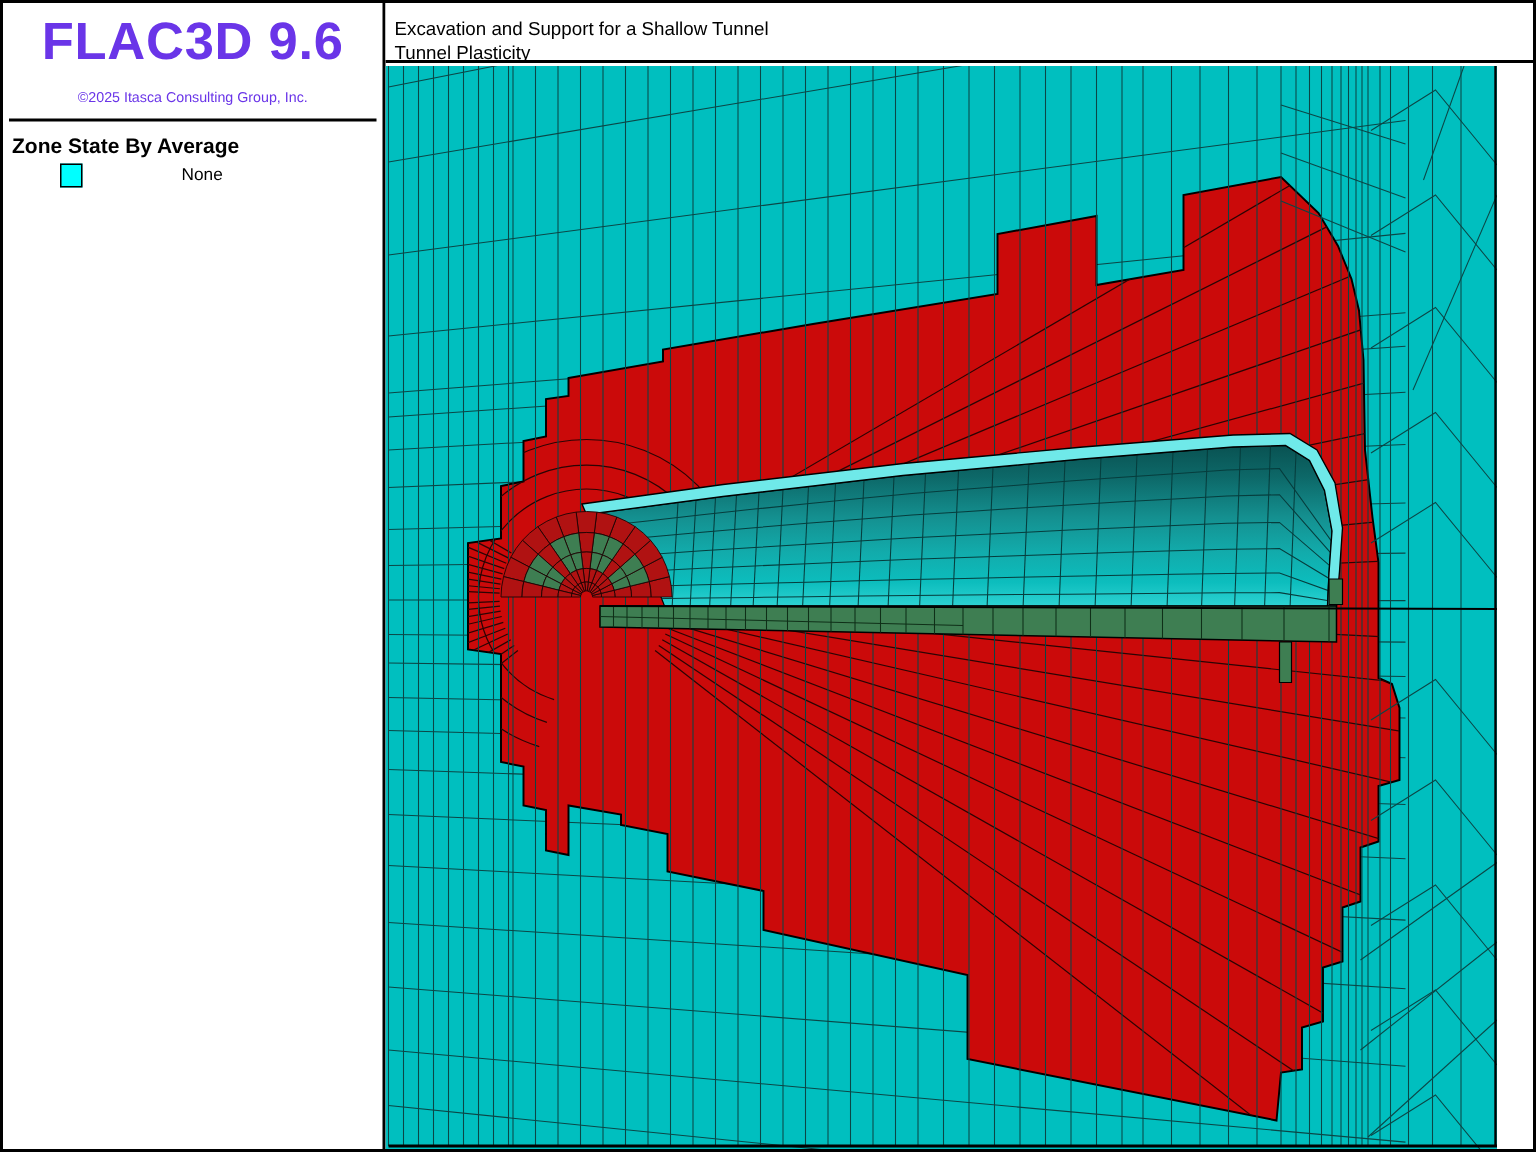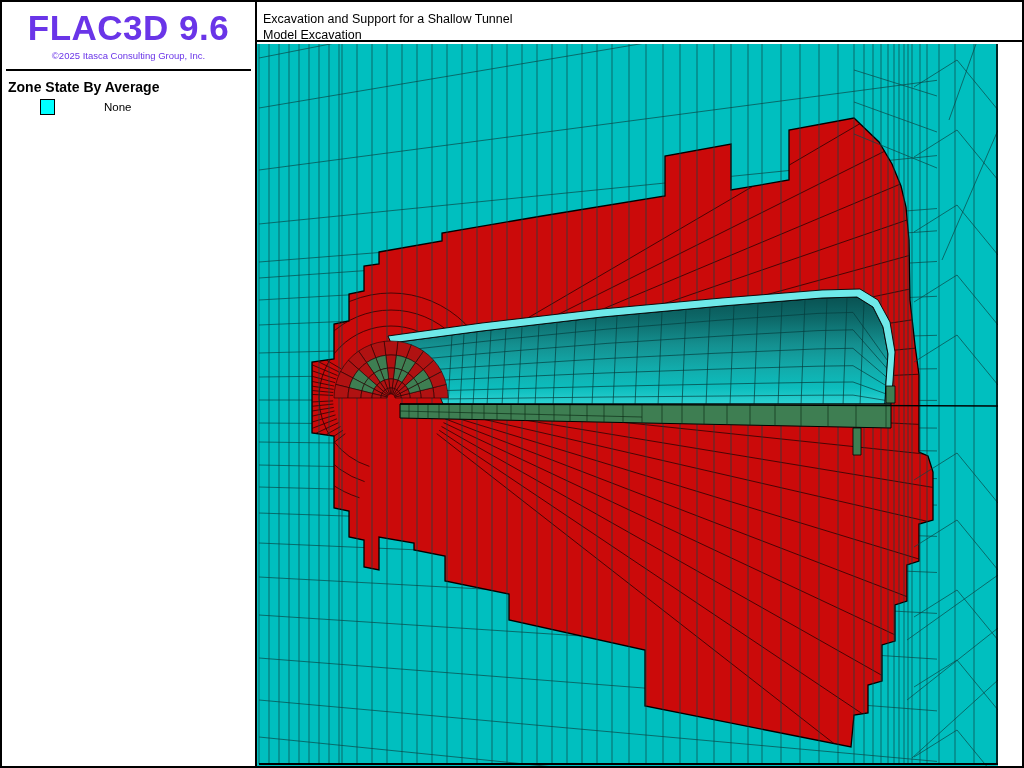--- a/index.html
+++ b/index.html
@@ -2,27 +2,27 @@
 <html><head>
 <meta charset="utf-8">
 <style>
   html,body{margin:0;padding:0;background:#888;}
   *{box-sizing:border-box;}
   #frame{position:relative;width:1024px;height:768px;background:#ffffff;
          border:2px solid #000;overflow:hidden;font-family:"Liberation Sans",sans-serif;}
   
   #sidebar{position:absolute;left:0;top:0;width:253px;height:764px;background:#fff;}
   #logo{margin-top:6px;text-align:center;font-size:35px;font-weight:bold;letter-spacing:0.5px;}
-  #copyright{margin-top:2px;text-align:center;font-size:9.5px;}
+  #copyright{margin-top:12px;text-align:center;font-size:9.5px;}
   #sidebar-divider{height:2px;background:#000;margin:8px 4px 0 4px;}
   #legend-title{margin:8px 0 4px 6px;font-size:14px;font-weight:bold;color:#000;}
   .legend-row{display:flex;align-items:center;height:16px;margin-left:38px;}
   .legend-swatch{width:15px;height:16px;border:1px solid #000;flex:0 0 auto;}
   .legend-row + .legend-row .legend-swatch{border-top:none;}
-  .legend-label{margin-left:5px;font-size:11.5px;color:#000;padding-left:44px;}
+  .legend-label{margin-left:22px;font-size:11.5px;color:#000;padding-left:44px;}
   
   #vsep{position:absolute;left:253px;top:0;width:2px;height:764px;background:#000;}
   
   #titlebar{position:absolute;left:255px;top:0;width:765px;height:40px;background:#fff;
             border-bottom:2px solid #000;padding:9px 0 0 6px;}
   #titlebar .tline{font-size:12.5px;color:#000;line-height:16px;white-space:nowrap;}
   
   #view{position:absolute;left:255px;top:42px;width:741px;height:722px;}
   #view svg{display:block;}
   #whitestrip{position:absolute;left:994px;top:42px;width:26px;height:722px;background:#fff;}
@@ -40,21 +40,21 @@
     <div class="legend-row">
       <span class="legend-swatch" style="background: rgb(0, 255, 255);"></span>
       <span class="legend-label">None</span>
     </div>
   </div>
 
   <div id="vsep"></div>
 
   <div id="titlebar">
     <div class="tline">Excavation and Support for a Shallow Tunnel</div>
-    <div class="tline">Model Excavation</div>
+    <div class="tline">Tunnel Plasticity</div>
   </div>
 
   <div id="whitestrip"></div>
 
   <div id="view">
     <svg id="meshsvg" width="741" height="722" viewBox="255 44 741 722">
         <defs>
           <clipPath id="redClip">
             <polygon points="377,252 440,241 440,233 540,216 663,196 663,156 729,144 729,190 787,180 787,130 852,118 877,142 890,164 899,186 904,207 907,240 908,300 913,345 917,375 917,404 917,452 926,456 931,472 931,520 917,524 917,561 905,565 905,601 893,605 893,641 880,645 880,681 866,685 866,713 852,715 849,747 643,706 643,650 507,620 507,594 443,581 443,556 412,550 412,543 377,537 377,570 362,567 362,540 347,537 347,511 332,508 332,436 310,433 310,362 332,359 332,324 347,321 347,294 362,291 362,266 377,264"></polygon>
           </clipPath>

